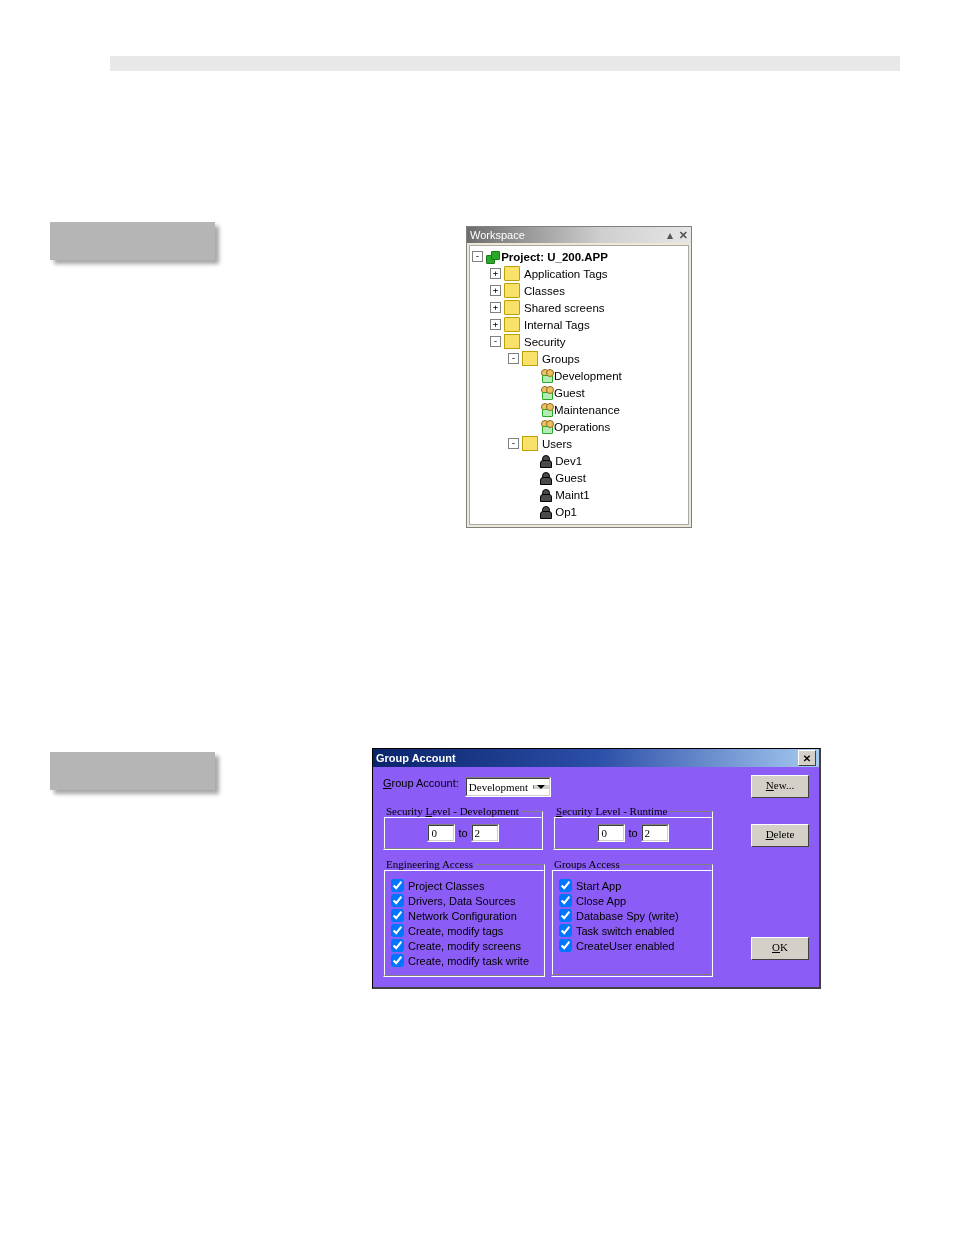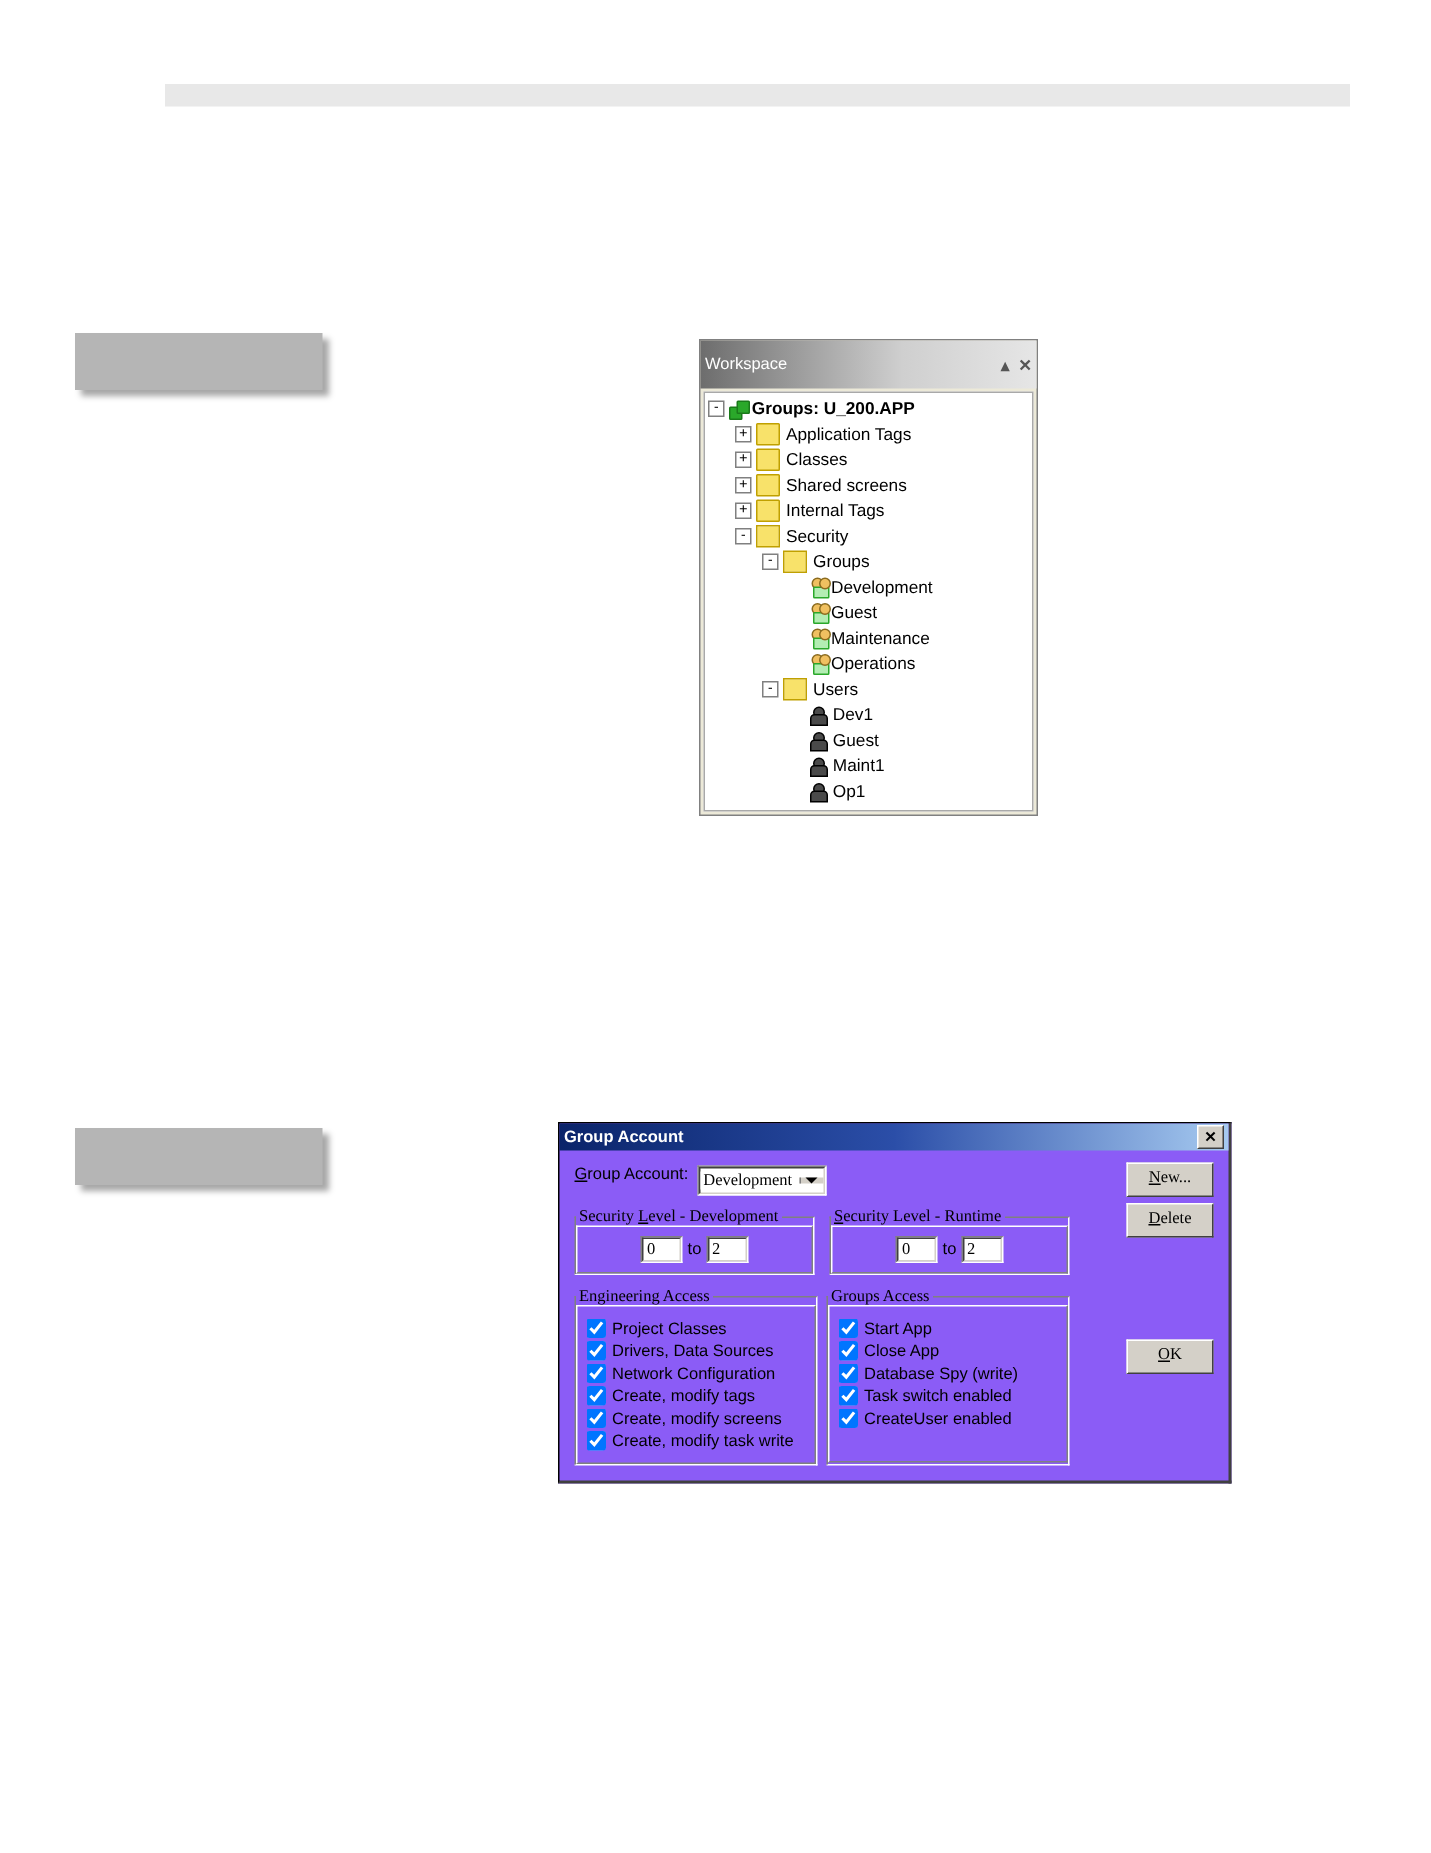--- a/index.html
+++ b/index.html
@@ -2,21 +2,21 @@
 <html><head>
 <meta charset="utf-8">
 <style>
 body{margin:0;background:#fff;font-family:Arial,Helvetica,sans-serif;font-size:12px;color:#000}
 .page{width:954px;height:1235px;position:relative}
 .topbar{position:absolute;left:110px;top:56px;width:790px;height:15px;background:#e8e8e8}
 .grey-badge{position:absolute;width:165px;height:38px;background:#b5b5b5;box-shadow:4px 4px 4px rgba(0,0,0,.35)}
 
 
 .ws-win{position:absolute;left:466px;top:226px;width:224px;border:1px solid #808080;background:#ece9d8}
-.ws-title{background:linear-gradient(90deg,#6d6d6d 0%,#cfcfcf 60%,#e6e6e6 100%);height:32px;display:flex;align-items:center;justify-content:space-between;padding:0 3px;font:11px Tahoma,Arial;color:#fff}
+.ws-title{background:linear-gradient(90deg,#6d6d6d 0%,#cfcfcf 60%,#e6e6e6 100%);height:16px;display:flex;align-items:center;justify-content:space-between;padding:0 3px;font:11px Tahoma,Arial;color:#fff}
 .ws-title .btns{display:flex;gap:6px;font-weight:bold;color:#555}
 .ws-body{background:#fff;border:1px solid #a9a9a9;margin:2px;padding:2px 2px 4px;font:11.5px Tahoma,Arial;color:#000}
 .tr{display:flex;align-items:center;white-space:nowrap;height:17px}
 .expander{width:9px;height:9px;border:1px solid #808080;display:flex;align-items:center;justify-content:center;font:9px/1 monospace;color:#000;margin-right:3px;background:#fff}
 .ic{width:14px;height:13px;margin-right:4px;display:inline-block;position:relative}
 .folder{background:#f8e26a;border:1px solid #c0a000;border-radius:1px}
 .foldero{border:1px solid #c0a000;background:linear-gradient(#f8e26a 0 100%);position:relative}
 .noexp{width:13px}
 .sp{display:inline-block;width:18px}
 .proj-ic{width:12px;height:12px;position:relative}
@@ -35,21 +35,21 @@
 .dlg-title{background:linear-gradient(90deg,#0a246a 0%,#2b4ea8 50%,#a6caf0 100%);height:18px;display:flex;align-items:center;justify-content:space-between;padding:0 3px;font:bold 11px Tahoma,Arial;color:#fff}
 .xbtn{width:16px;height:14px;background:#d4d0c8;border:1px solid #fff;border-right-color:#404040;border-bottom-color:#404040;display:flex;align-items:center;justify-content:center;font:bold 10px Arial;color:#000}
 .dlg-body{padding:10px;font:11px Tahoma,Arial;color:#000;position:relative}
 .row1{display:flex;}
 .row1 label{margin-right:6px}
 .combo{display:flex;align-items:stretch;border:1px solid #808080;border-right-color:#fff;border-bottom-color:#fff;background:#fff;height:18px}
 .combo .inner{border:1px solid #404040;border-right-color:#d4d0c8;border-bottom-color:#d4d0c8;display:flex;align-items:center}
 .combo input{border:none;width:62px;font:11px Tahoma;padding:0 2px}
 .combo .drop{width:15px;background:#d4d0c8;border-left:1px solid #808080;display:flex;align-items:center;justify-content:center}
 .combo .tri{width:0;height:0;border-left:4px solid transparent;border-right:4px solid transparent;border-top:4px solid #000}
-.side{position:absolute;right:10px;top:8px;display:flex;flex-direction:column;gap:4px}
+.side{position:absolute;right:10px;top:8px;display:flex;flex-direction:column;gap:26px}
 .btn{width:56px;height:21px;background:#d4d0c8;border:1px solid #fff;border-right-color:#404040;border-bottom-color:#404040;font:11px Tahoma;text-align:center;line-height:19px}
 .btn.ok{margin-top:64px}
 .field{display:inline-block;border:1px solid #808080;border-right-color:#fff;border-bottom-color:#fff;background:#fff}
 .field input{border:1px solid #404040;border-right-color:#d4d0c8;border-bottom-color:#d4d0c8;width:20px;height:14px;font:11px Tahoma;padding:0 2px}
 fieldset{border:1px solid #808080;border-bottom-color:#fff;border-right-color:#fff;margin:0;padding:0}
 fieldset .inf{border:1px solid #fff;border-bottom-color:#808080;border-right-color:#808080;padding:6px}
 legend{font:11px Tahoma;padding:0 2px}
 .secrow{display:flex;gap:10px;margin-top:8px}
 .secrow fieldset{flex:1}
 .secinner{display:flex;align-items:center;justify-content:center;gap:3px}
@@ -72,21 +72,21 @@
       <span>Workspace</span>
       <div class="btns">
         <span style="cursor:default">▴</span>
         <span style="cursor:default">✕</span>
       </div>
     </div>
     <div class="ws-body">
       <div class="tr">
         <span class="expander">-</span>
         <span class="proj-ic"></span>&nbsp;
-        <b>Groups: U_200.APP</b>
+        <b>Project: U_200.APP</b>
       </div>
       <div class="tr">
           <span class="sp"></span>
           <span class="expander">+</span>
           <span class="ic folder"></span>
           <span>Application Tags</span>
         </div>
       <div class="tr">
           <span class="sp"></span>
           <span class="expander">+</span>

